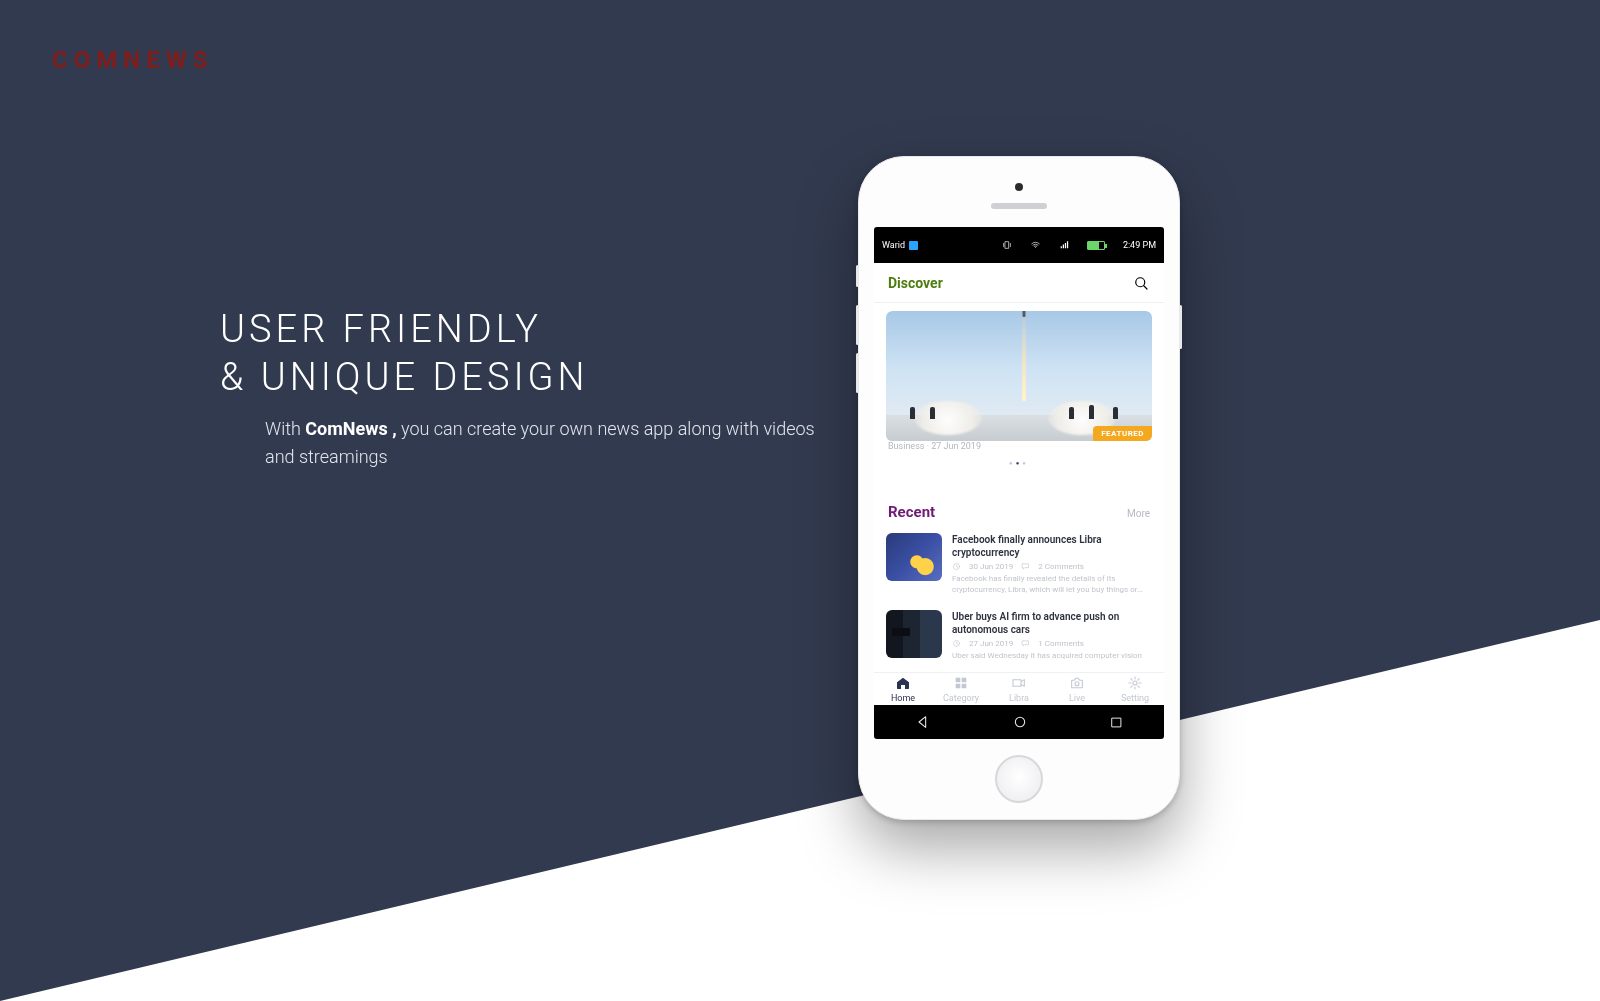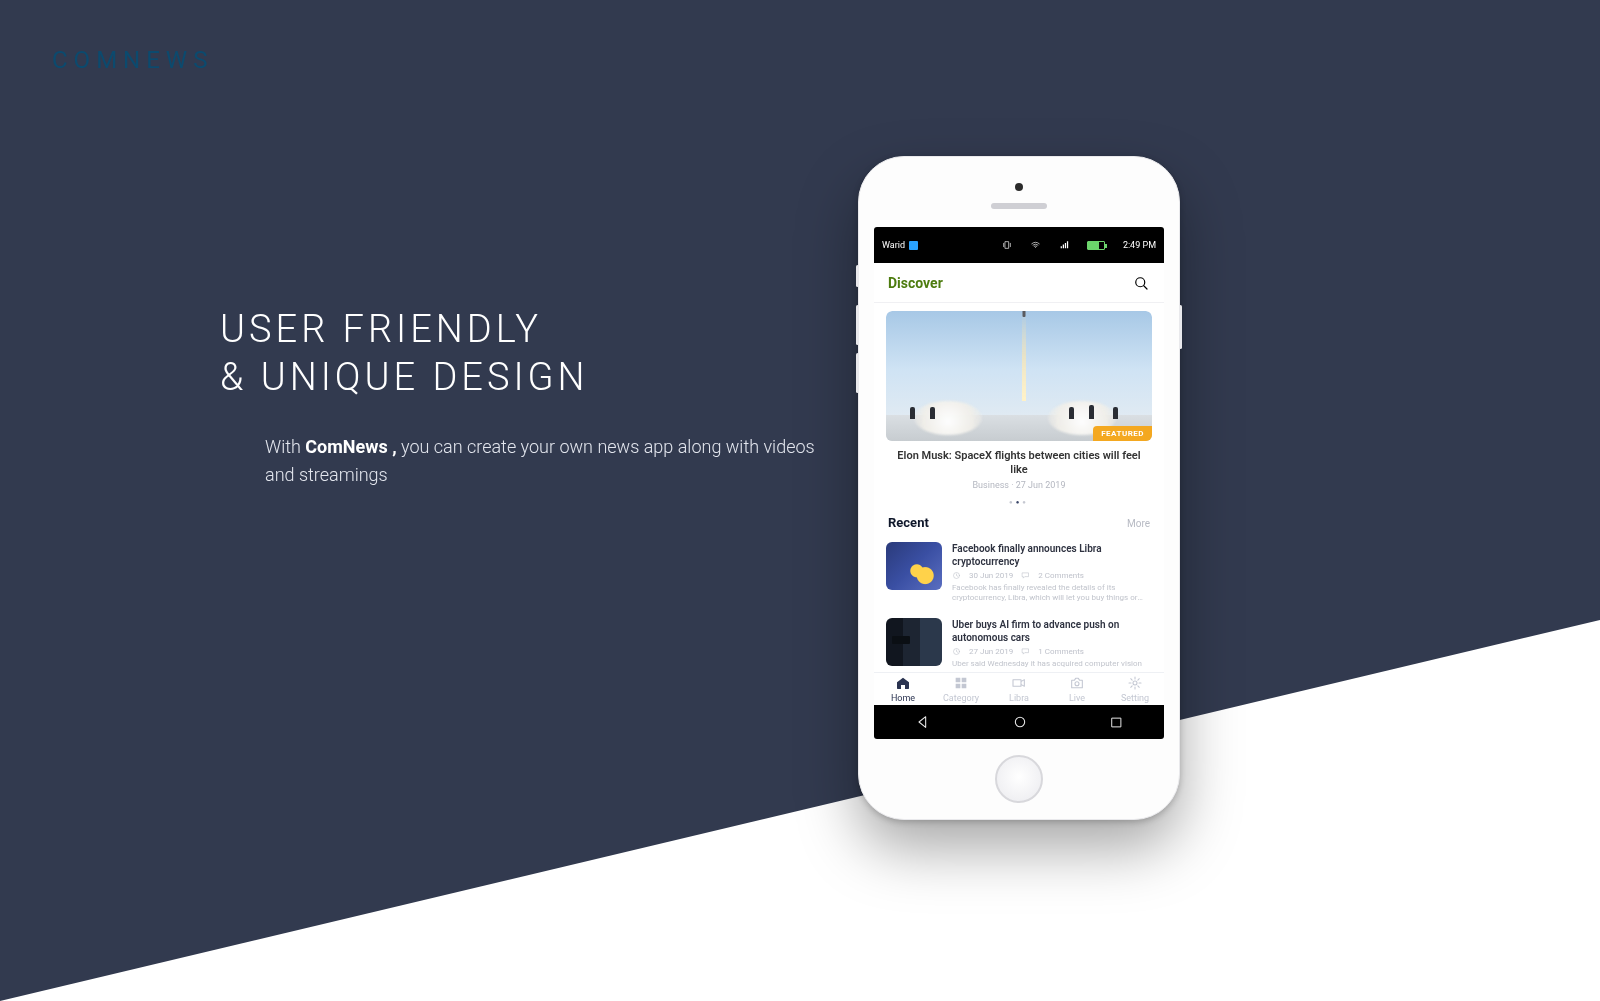--- a/index.html
+++ b/index.html
@@ -14,37 +14,37 @@
     position: absolute;
     left: 0; top: 0;
     width: 1600px; height: 1001px;
     background: #323a4f;
     
     clip-path: polygon(0 0, 1600px 0, 1600px 620px, 0 1001px);
   }
   .brand {
     position: absolute;
     left: 52px; top: 46px;
-    color: #0c4a6e;
-    font-weight: 400;
+    color: #7f1d1d;
+    font-weight: 700;
     letter-spacing: 6px;
     font-size: 24px;
   }
   .hero {
     position: absolute;
     left: 220px; top: 306px;
     color: #fff;
     max-width: 620px;
   }
   .hero h1 {
     font-weight: 300;
     font-size: 38px;
     letter-spacing: 4px;
     line-height: 1.25;
-    margin-bottom: 32px;
+    margin-bottom: 14px;
     text-transform: uppercase;
   }
   .hero p {
     font-size: 18px;
     line-height: 1.55;
     font-weight: 300;
     color: #e3e6ee;
     margin-left: 45px;
   }
   .hero p b { font-weight: 700; color: #fff; }
@@ -126,21 +126,20 @@
 
   .scroll-area {
     flex:1; overflow:hidden; padding: 8px 12px 0 12px;
     background:#fff;
   }
 
   .featured-card {
     border-radius: 6px;
     overflow:hidden;
     background:#fff;
-    text-align:center;
   }
   .featured-img {
     position:relative;
     height: 130px;
     border-radius:6px;
     overflow:hidden;
     background: linear-gradient(to bottom, #a7c8e6 0%, #cfe3f4 45%, #e9eef2 100%);
   }
   
   .rocket-trail {
@@ -190,21 +189,21 @@
   .dots {
     text-align:center; padding:8px 0 4px;
     font-size:6px; letter-spacing:3px; color:#c5c8d1;
   }
   .dots .active{ color:#3a4668; }
 
   .section-row {
     display:flex; justify-content:space-between; align-items:baseline;
     padding: 6px 2px 8px;
   }
-  .section-row h3 { font-size:13px; font-weight:700; color:#0f172a;}
+  .section-row h3 { font-size:15px; font-weight:700; color:#701a75;margin-top:27px;}
   .section-row .more { font-size:10px; color:#b7bac3; }
 
   .list-item {
     display:flex; gap:10px; padding:4px 0 10px;
   }
   .thumb {
     width:56px; height:48px; border-radius:6px; flex:0 0 56px;
     background:#9aa0b3;
   }
   .thumb.libra {
@@ -312,21 +311,20 @@
               <div class="smoke-r"></div>
             <div class="rocket-trail"></div>
               <div class="rocket"></div>
             <div class="silhouette sil-1"></div>
               <div class="silhouette sil-2"></div>
             <div class="silhouette sil-3"></div>
               <div class="silhouette sil-4"></div>
               <div class="silhouette sil-5"></div>
             <span class="badge-featured">FEATURED</span>
           </div>
-          <div class="featured-title">Elon Musk: SpaceX flights between cities will feel like</div>
           <div class="featured-meta">Business · 27 Jun 2019</div>
         </div>
 
         <div class="dots">
           <span>●</span><span class="active">●</span><span>●</span>
         </div>
 
         <div class="section-row">
           <h3>Recent</h3>
           <span class="more">More</span>

